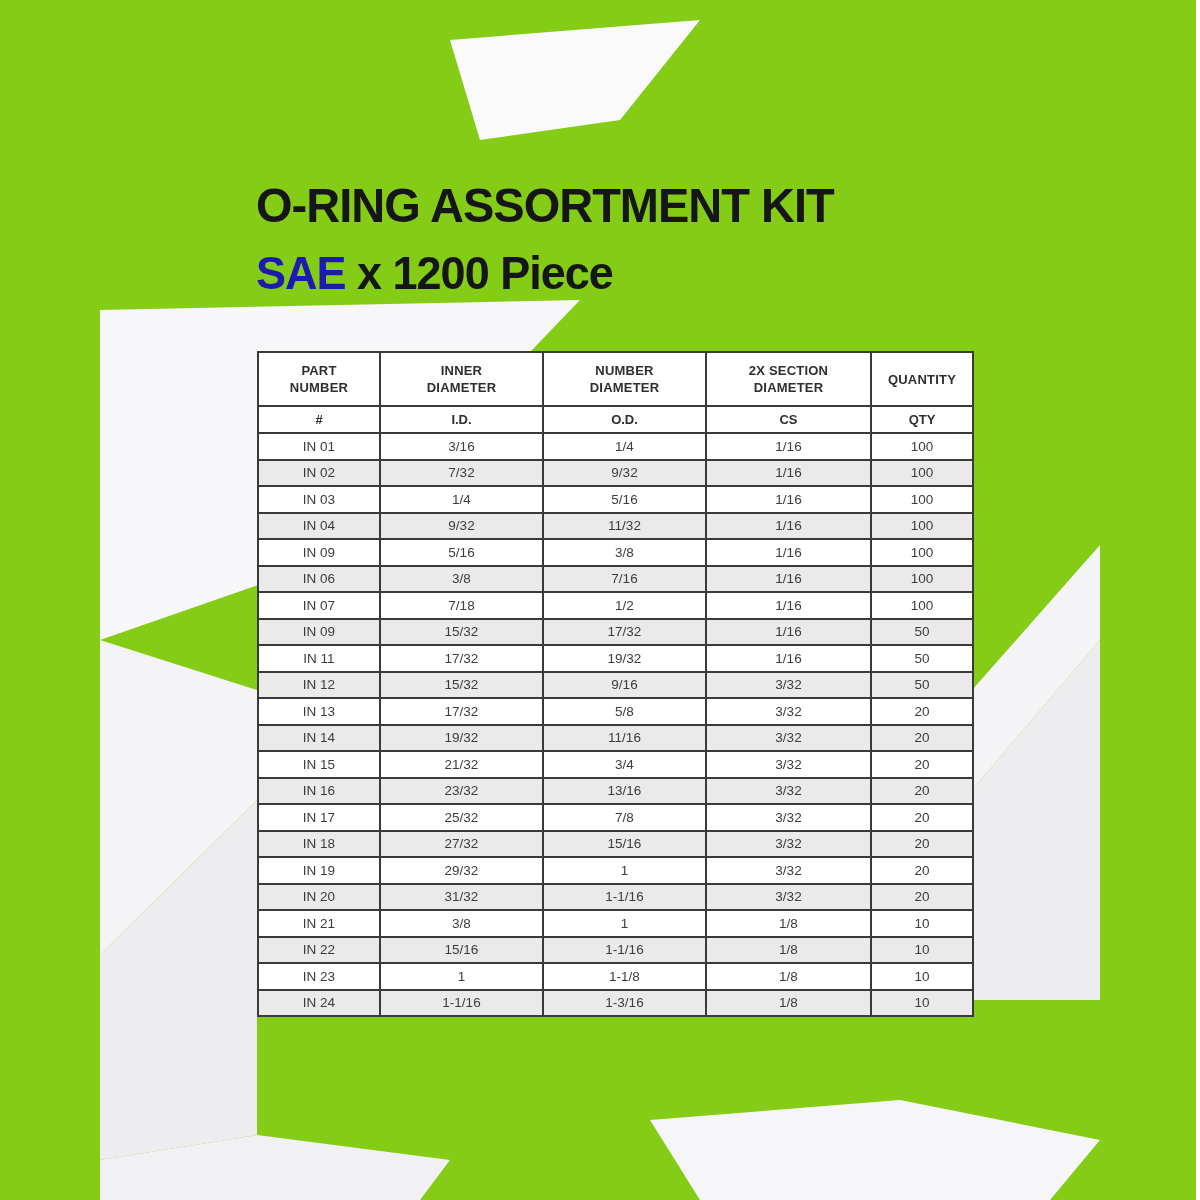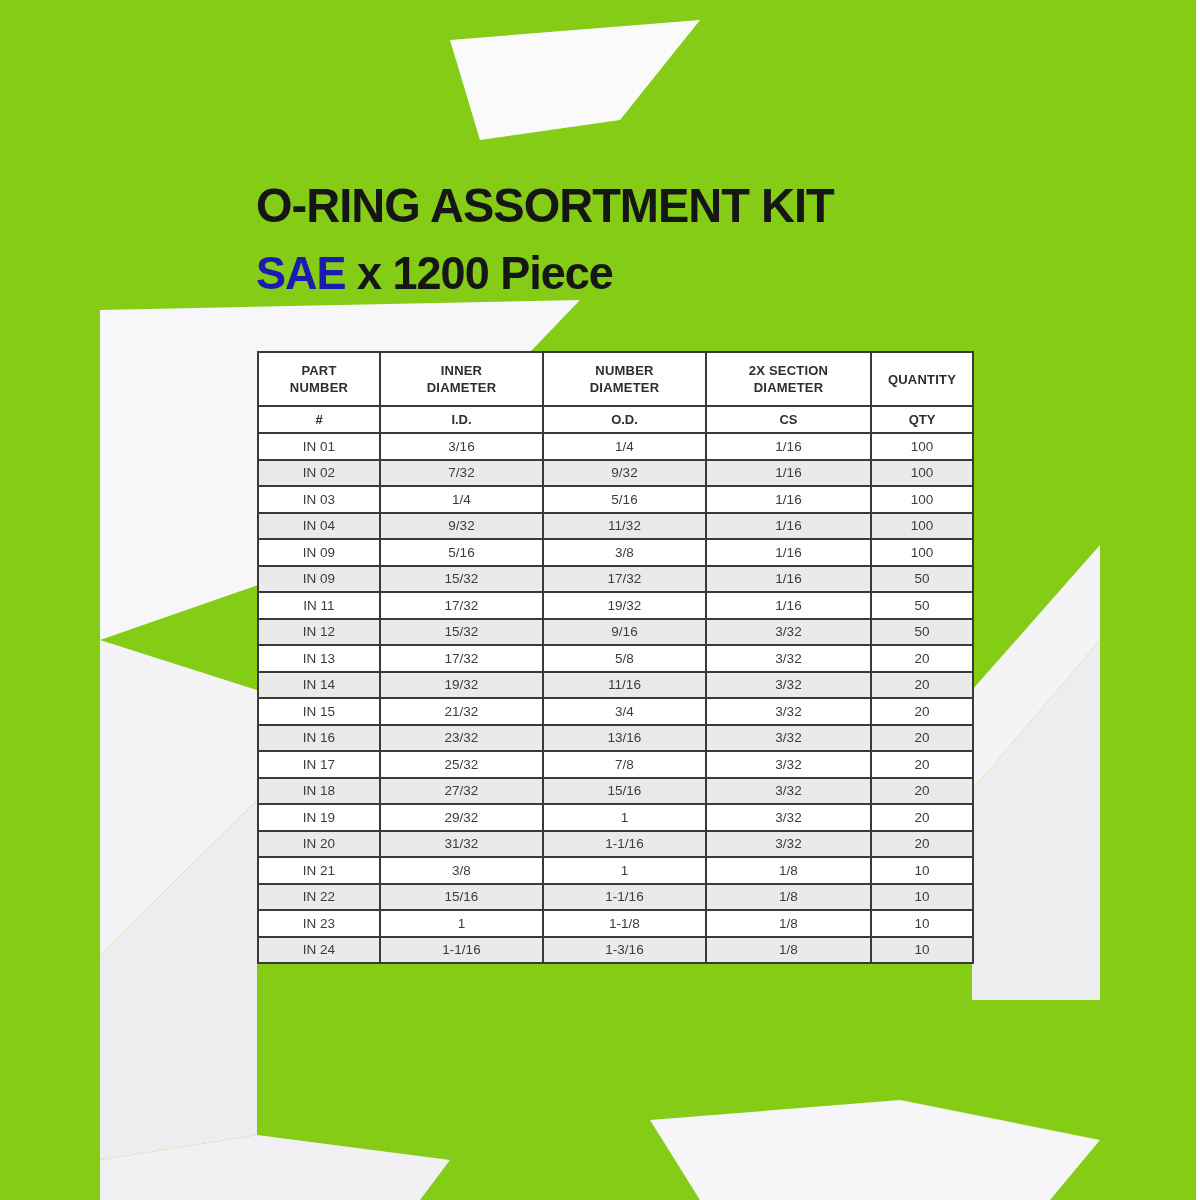--- a/index.html
+++ b/index.html
@@ -148,20 +148,34 @@
           <td>100</td>
         </tr>
         <tr>
           <td>IN 09</td>
           <td>5/16</td>
           <td>3/8</td>
           <td>1/16</td>
           <td>100</td>
         </tr>
         <tr>
+          <td>IN 06</td>
+          <td>3/8</td>
+          <td>7/16</td>
+          <td>1/16</td>
+          <td>100</td>
+        </tr>
+        <tr>
+          <td>IN 07</td>
+          <td>7/18</td>
+          <td>1/2</td>
+          <td>1/16</td>
+          <td>100</td>
+        </tr>
+        <tr>
           <td>IN 09</td>
           <td>15/32</td>
           <td>17/32</td>
           <td>1/16</td>
           <td>50</td>
         </tr>
         <tr>
           <td>IN 11</td>
           <td>17/32</td>
           <td>19/32</td>

